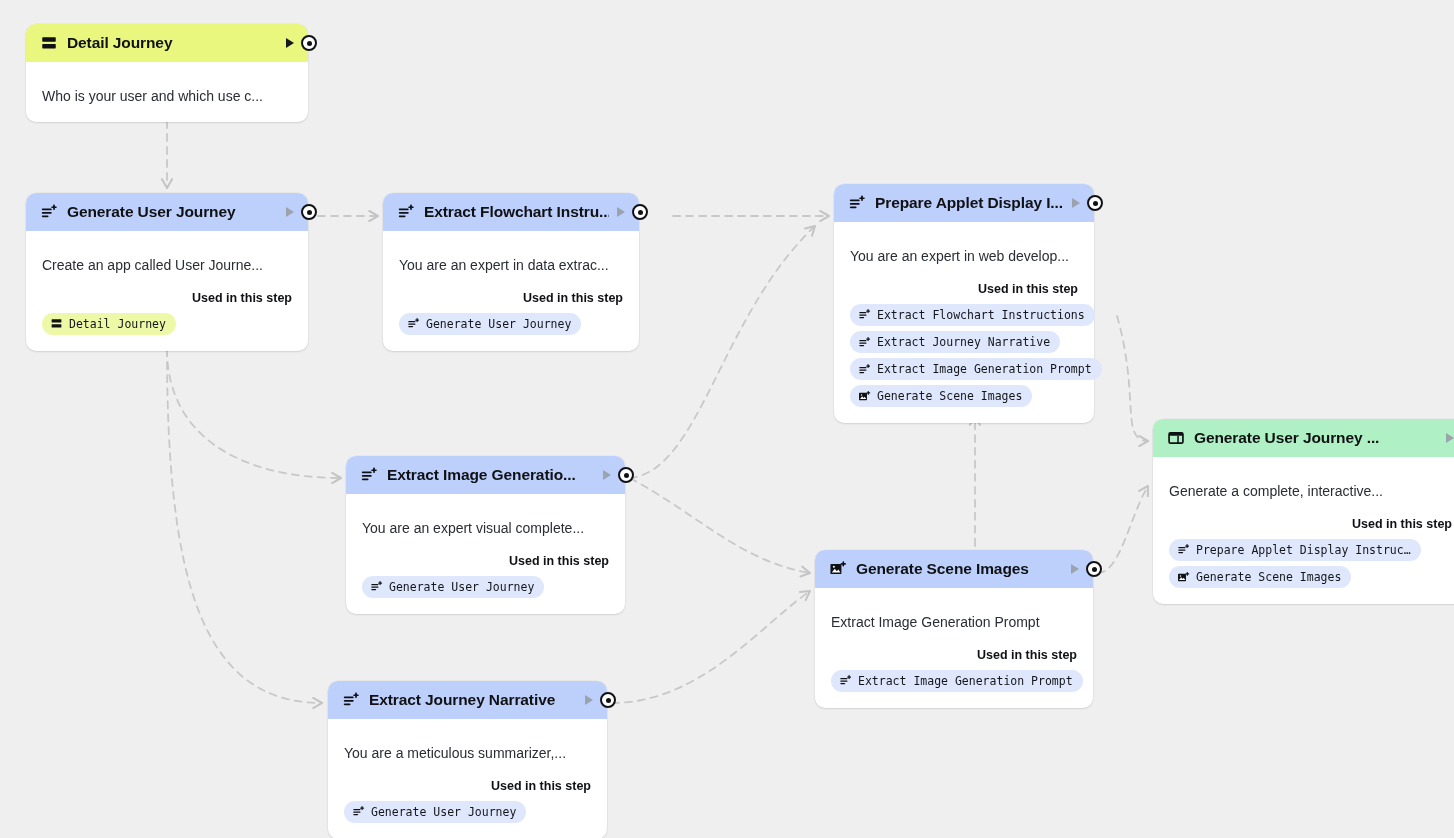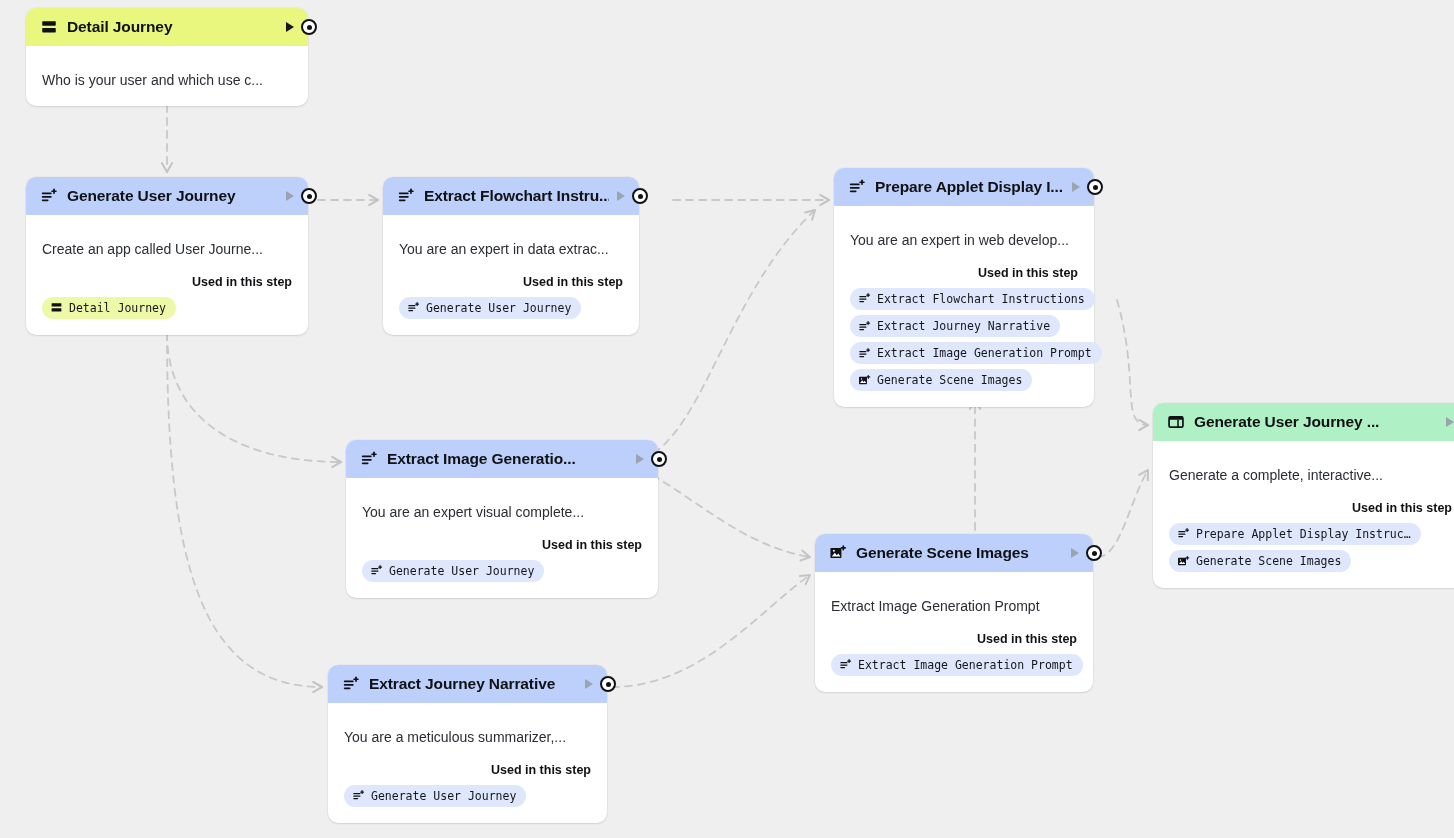--- a/index.html
+++ b/index.html
@@ -13,20 +13,21 @@
     position: relative;
     overflow: hidden;
     font-family: "Liberation Sans", sans-serif;
     -webkit-font-smoothing: antialiased;
   }
 
   #canvas {
     position: absolute;
     inset: 0;
     background: #efefef;
+    margin-top: 16px;
   }
 
   #edges {
     position: absolute;
     left: 0; top: 0;
     width: 1454px;
     height: 838px;
     pointer-events: none;
     z-index: 1;
   }
@@ -313,21 +314,21 @@
                 <path d="M3.1 13.9 l3.3 -4.1 l2.3 2.6 l1.7 -1.9 l2.3 3.4 z" fill="#ffffff"></path>
                 <circle cx="5.4" cy="7.6" r="1.1" fill="#ffffff"></circle>
                 <rect x="15" y="1.4" width="1.8" height="5.8" rx="0.85" fill="#101114"></rect>
                 <rect x="12.95" y="3.45" width="5.9" height="1.8" rx="0.85" fill="#101114"></rect>
               </svg>
               <span>Generate Scene Images</span>
             </div>
           </div>
         </div>
       </div>
-      <div class="node" style="left: 346px; top: 440px; width: 312px;">
+      <div class="node" style="left: 346px; top: 440px; width: 279px;">
         <div class="node-header hdr-blue">
           <svg viewBox="0 0 20 20" class="hdr-icon">
             <rect x="2" y="6.2" width="11" height="1.9" rx="0.9" fill="#101114"></rect>
             <rect x="2" y="10" width="11" height="1.9" rx="0.9" fill="#101114"></rect>
             <rect x="2" y="13.8" width="7.5" height="1.9" rx="0.9" fill="#101114"></rect>
             <rect x="14.6" y="1.6" width="1.9" height="6.2" rx="0.9" fill="#101114"></rect>
             <rect x="12.45" y="3.75" width="6.2" height="1.9" rx="0.9" fill="#101114"></rect>
           </svg>
           <div class="hdr-title">Extract Image Generatio...</div>
           <div class="hdr-play"></div>

